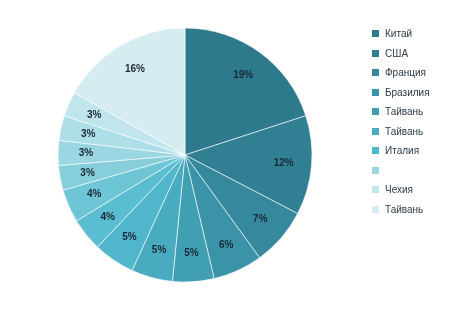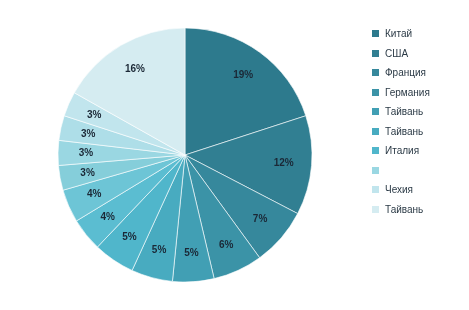--- a/index.html
+++ b/index.html
@@ -118,21 +118,21 @@
       <div class="legend-item">
         <span class="legend-swatch" style="background: rgb(49, 127, 146);"></span>
         <span class="legend-label">США</span>
       </div>
       <div class="legend-item">
         <span class="legend-swatch" style="background: rgb(54, 136, 156);"></span>
         <span class="legend-label">Франция</span>
       </div>
       <div class="legend-item">
         <span class="legend-swatch" style="background: rgb(59, 147, 167);"></span>
-        <span class="legend-label">Германия</span>
+        <span class="legend-label">Бразилия</span>
       </div>
       <div class="legend-item">
         <span class="legend-swatch" style="background: rgb(65, 159, 180);"></span>
         <span class="legend-label">Тайвань</span>
       </div>
       <div class="legend-item">
         <span class="legend-swatch" style="background: rgb(72, 171, 192);"></span>
         <span class="legend-label">Тайвань</span>
       </div>
       <div class="legend-item">

